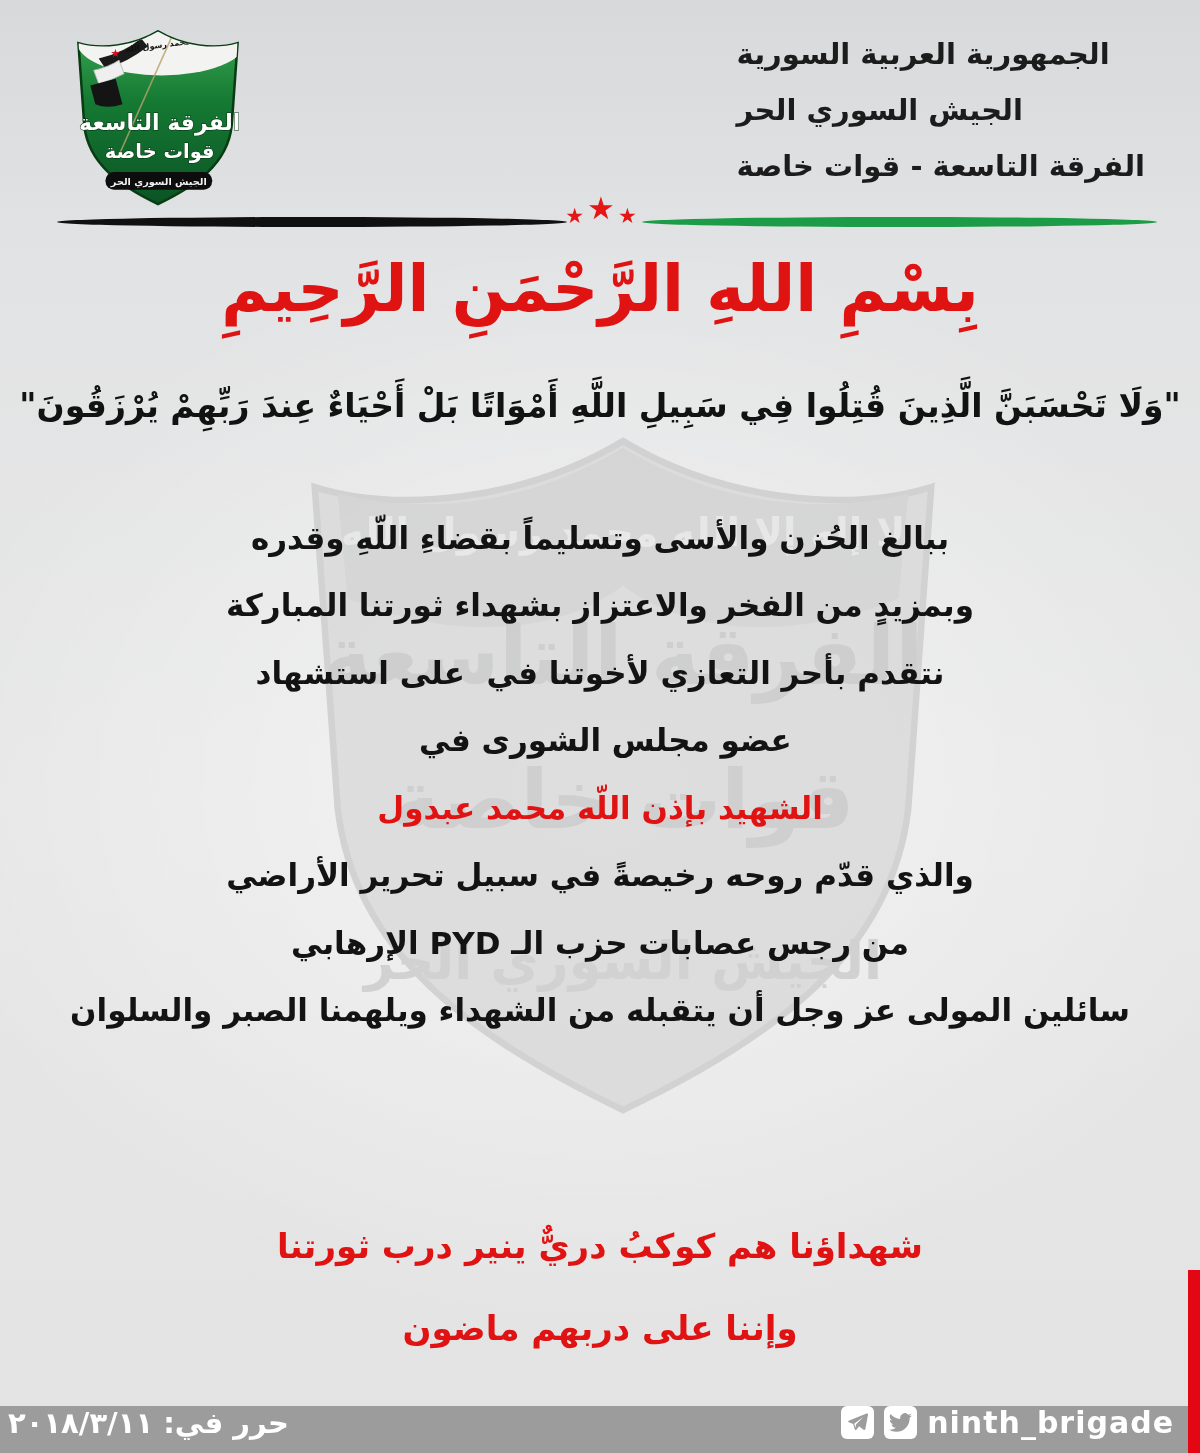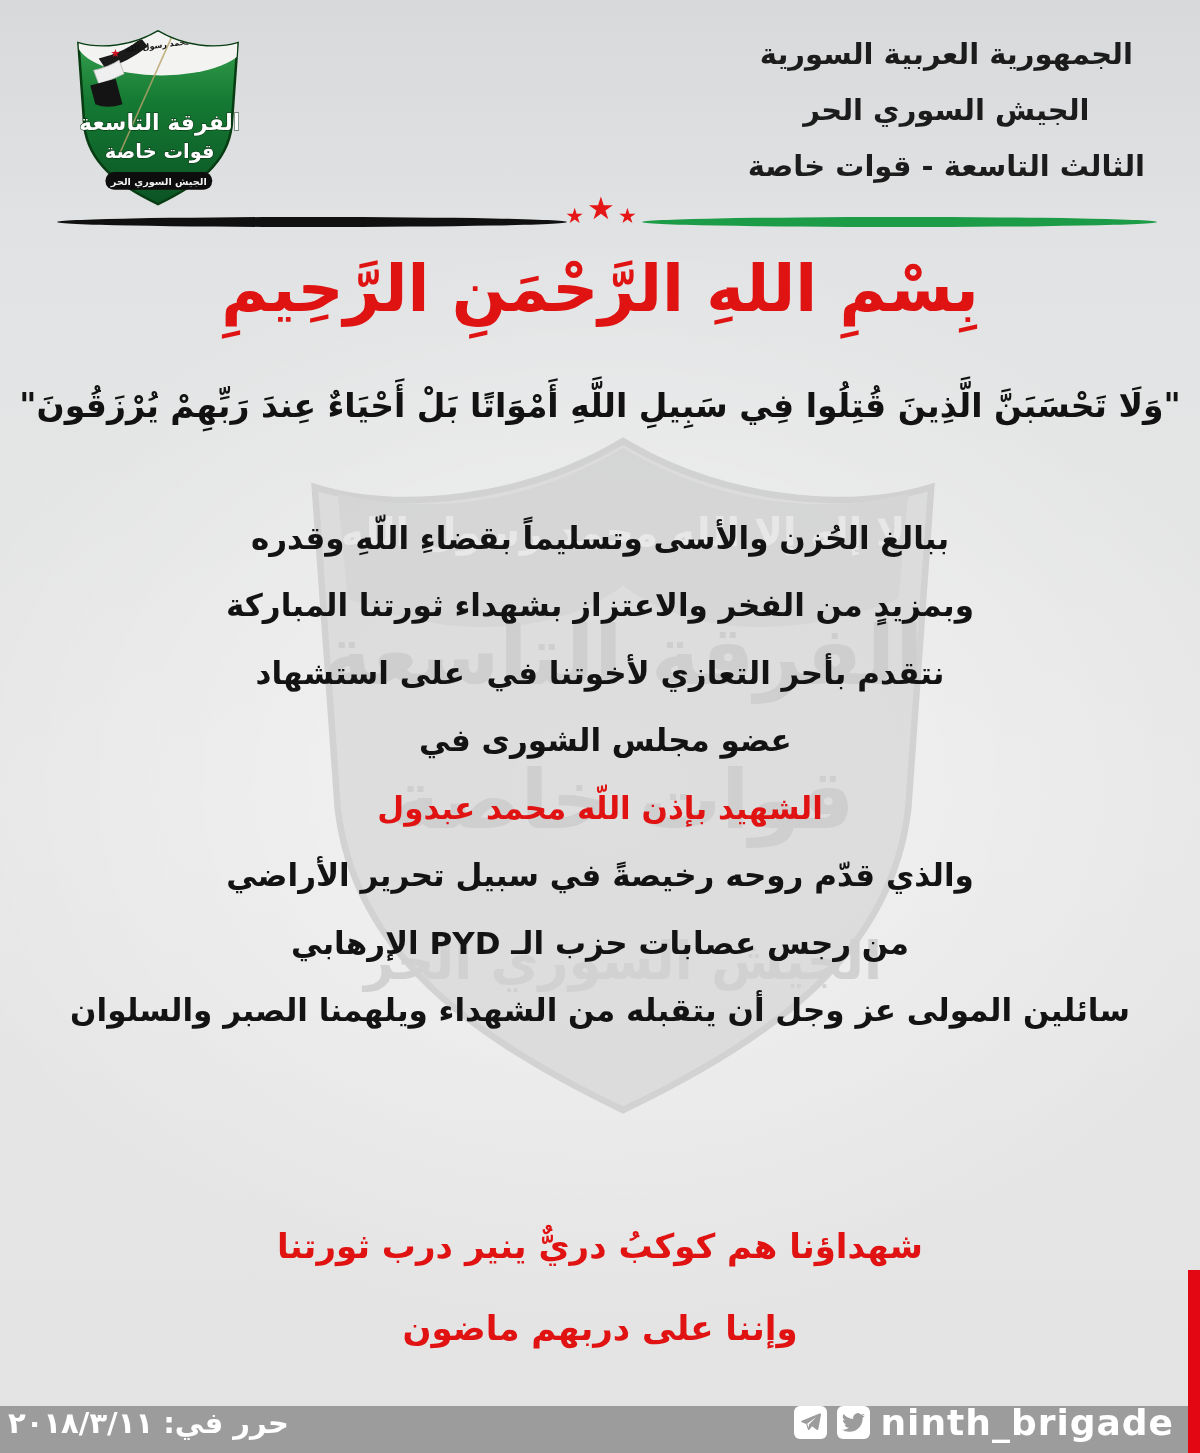--- a/index.html
+++ b/index.html
@@ -7,21 +7,21 @@
     position:relative;width:1200px;height:1453px;overflow:hidden;
     font-family:"DejaVu Sans",sans-serif;
     background:
       radial-gradient(ellipse 950px 760px at 50% 54%, rgba(255,255,255,.55), rgba(255,255,255,0) 72%),
       linear-gradient(180deg,#d8d9da 0%,#e2e3e4 18%,#e7e7e7 55%,#e3e3e3 100%);
   }
   
   .watermark{position:absolute;left:278px;top:428px;width:690px;height:705px;opacity:.8;pointer-events:none;}
   
   .logo{position:absolute;left:60px;top:28px;width:196px;height:182px;}
-  .hdr{position:absolute;top:26px;right:55px;text-align:center;direction:rtl;}
+  .hdr{position:absolute;top:26px;right:55px;text-align:left;direction:rtl;}
   .hdr div{font-size:29px;font-weight:bold;color:#1c1c1c;line-height:56px;}
   
   .blade{position:absolute;height:10px;border-radius:50%;}
   .blade.black{left:57px;top:217px;width:510px;background:#101010;}
   .blade.green{left:642px;top:217px;width:515px;background:#1d9c47;}
   .stars{position:absolute;left:558px;top:193px;width:86px;display:flex;justify-content:center;align-items:flex-end;gap:3px;color:#e51616;}
   .stars .s{font-size:21px;line-height:1;}
   .stars .b{font-size:31px;line-height:1;margin-bottom:3px;}
   
   .basmala{position:absolute;left:0;top:252px;width:100%;text-align:center;direction:rtl;
@@ -37,21 +37,21 @@
   
   .closing{position:absolute;left:0;top:1205px;width:100%;direction:rtl;text-align:left;}
   .closing div{font-size:34px;font-weight:bold;color:#e01212;height:82px;display:flex;align-items:center;justify-content:center;}
   
   .footer{position:absolute;left:0;bottom:0;width:100%;height:47px;background:#9c9c9c;
     display:flex;align-items:center;justify-content:space-between;box-sizing:border-box;padding:0 26px 14px 8px;}
   .footer .date{direction:rtl;font-size:29px;font-weight:bold;color:#ffffff;}
   .social{display:flex;align-items:center;gap:10px;}
   .icon-box{width:33px;height:33px;background:#ffffff;border-radius:6px;display:flex;align-items:center;justify-content:center;}
   .icon-box svg{width:23px;height:23px;fill:#9c9c9c;}
-  .handle{font-size:36px;font-weight:bold;color:#ffffff;letter-spacing:1px;}
+  .handle{font-size:30px;font-weight:bold;color:#ffffff;letter-spacing:1px;}
   .red-strip{position:absolute;right:0;top:1270px;width:12px;height:183px;background:#e30613;z-index:5;}
 </style>
 </head>
 <body>
 
 <div class="page">
 
   <svg class="watermark" viewBox="0 0 200 215" aria-hidden="true">
     <path d="M100 4 C130 22 168 26 194 18 L187 116 C182 160 146 186 100 208 C54 186 18 160 13 116 L6 18 C32 26 70 22 100 4 Z" fill="#d9d9d9" stroke="#cccccc" stroke-width="2"></path>
     <path d="M13 20 C40 27 72 23 100 6 C128 23 160 27 187 20 L184 52 C150 66 118 62 100 48 C82 62 50 66 16 52 Z" fill="#d1d1d1"></path>
@@ -84,21 +84,21 @@
     </g>
     <text x="102" y="120" font-size="26" font-weight="bold" fill="#ffffff" stroke="#06300e" stroke-width="1.2" paint-order="stroke" text-anchor="middle">الفرقة التاسعة</text>
     <text x="102" y="153" font-size="23" font-weight="bold" fill="#ffffff" stroke="#06300e" stroke-width="1.2" paint-order="stroke" text-anchor="middle">قوات خاصة</text>
     <rect x="38" y="170" width="126" height="21" rx="10" fill="#0d0d0d"></rect>
     <text x="101" y="185" font-size="11.5" font-weight="bold" fill="#f2f2f2" text-anchor="middle">الجيش السوري الحر</text>
   </svg>
 
   <div class="hdr">
     <div>الجمهورية العربية السورية</div>
     <div>الجيش السوري الحر</div>
-    <div>الثالث التاسعة - قوات خاصة</div>
+    <div>الفرقة التاسعة - قوات خاصة</div>
   </div>
 
   <div class="blade black"></div>
   <div class="blade green"></div>
   <div class="stars">
     <span class="s">★</span>
       <span class="b">★</span>
       <span class="s">★</span>
   </div>
 

